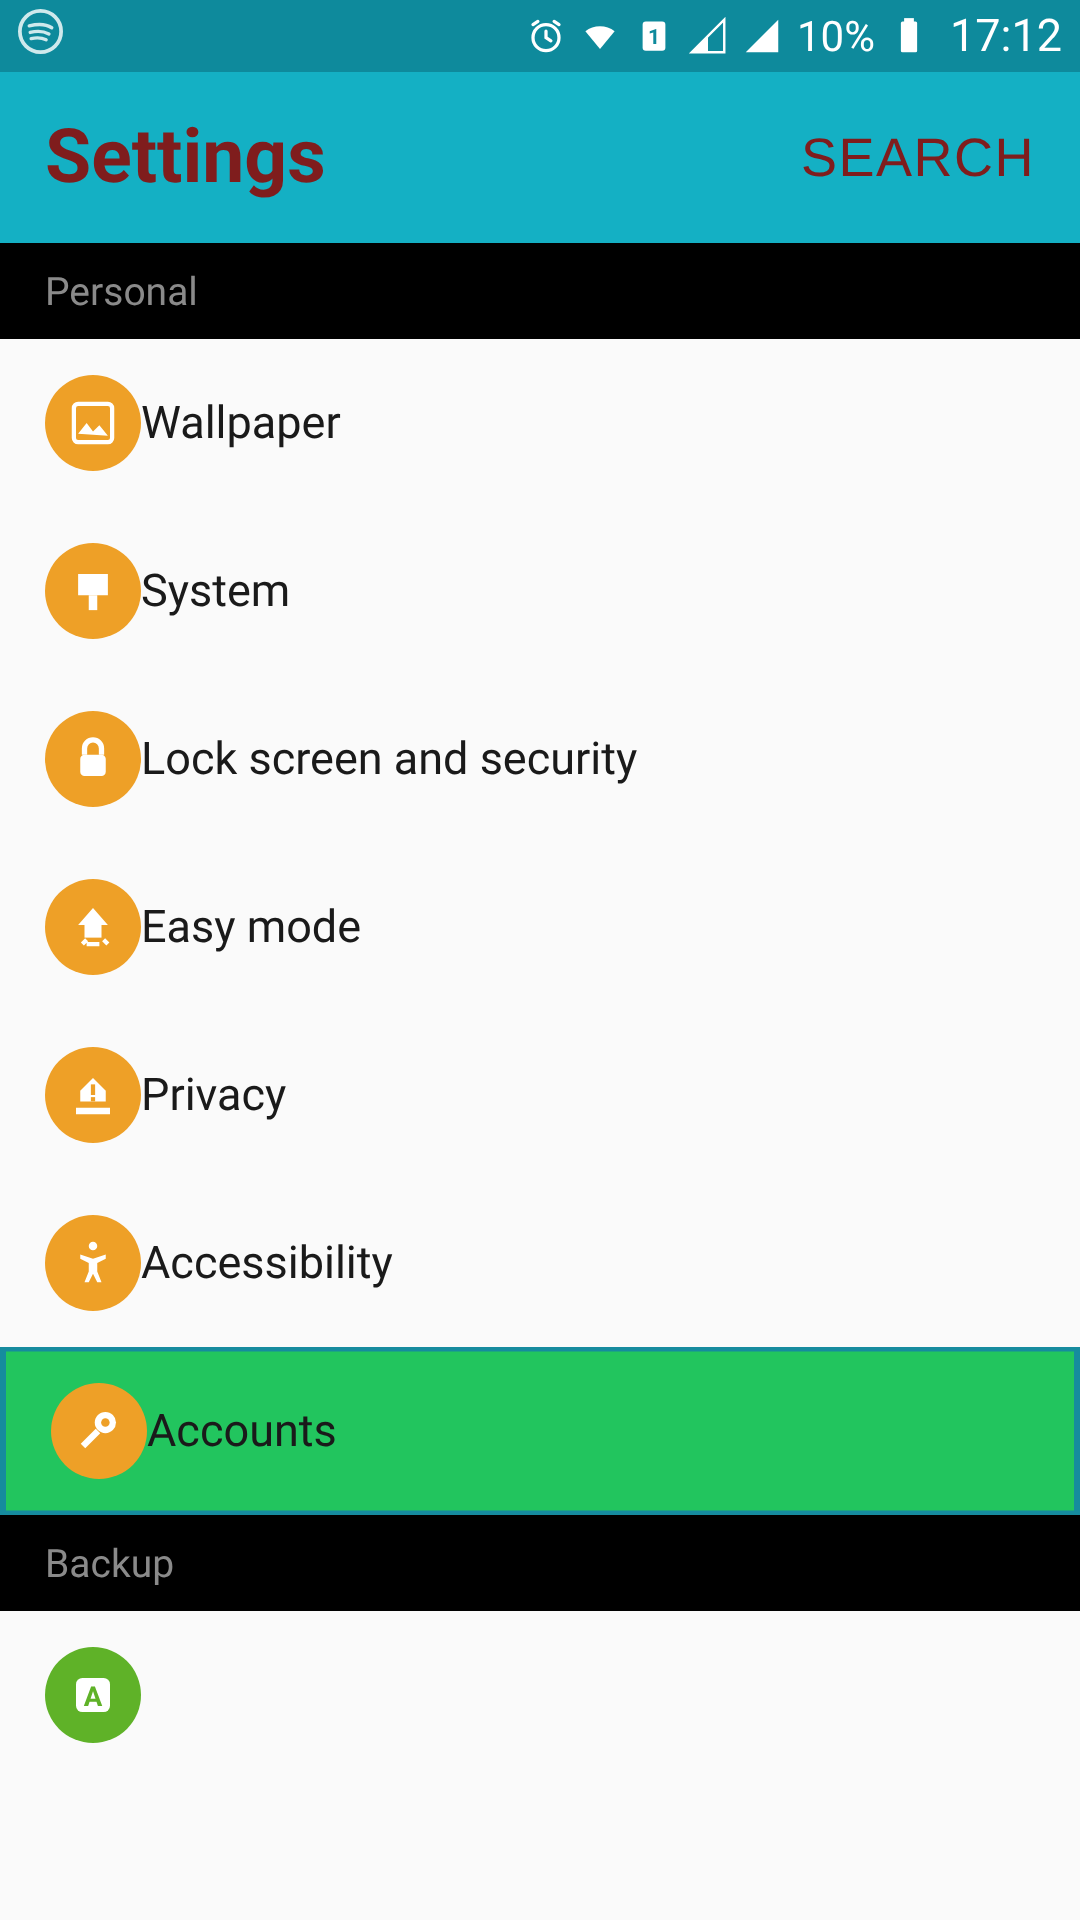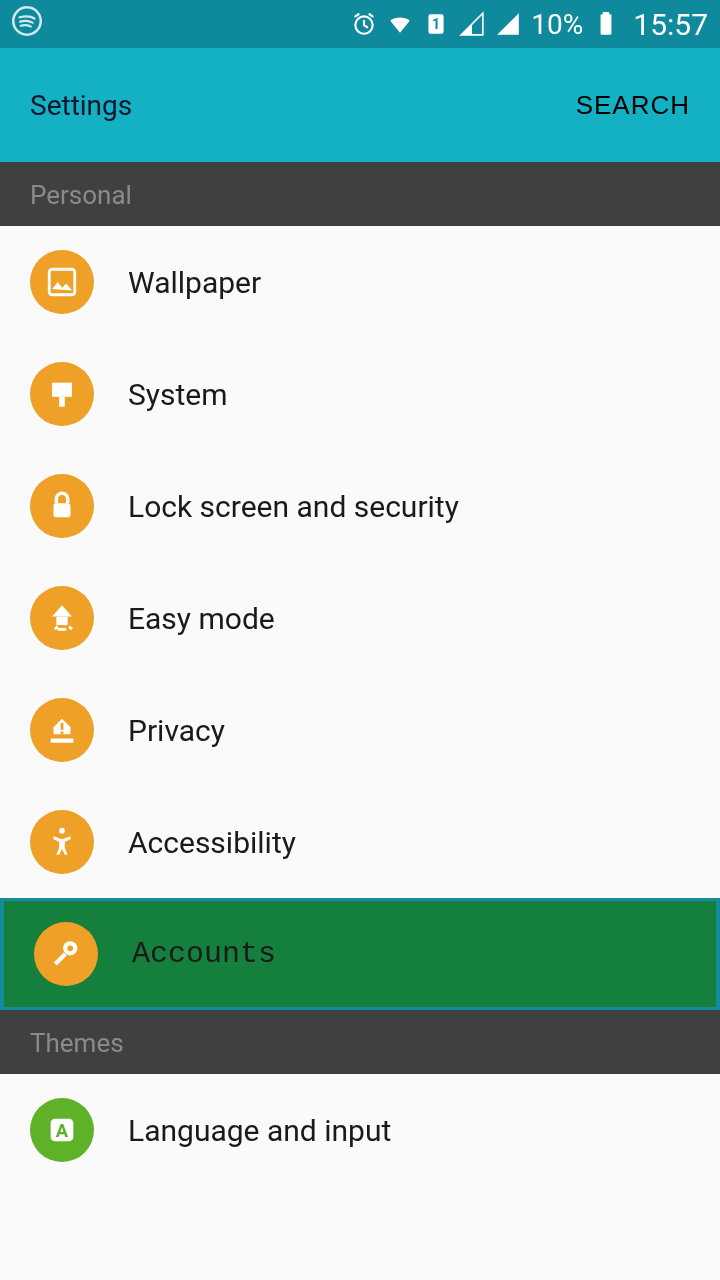--- a/index.html
+++ b/index.html
@@ -23,69 +23,67 @@
   .status-right { margin-left: auto; display: flex; align-items: center; gap: 10px; }
   .status-right span { display: inline-flex; align-items: center; }
   .app-bar {
     height: 114px;
     background: #14b0c4;
     display: flex;
     align-items: center;
     padding: 0 30px;
   }
   .app-title {
-    color: #0f172a;
-    font-size: 28px;
-    font-weight: 400;
+    color: #7f1d1d;
+    font-size: 50px;
+    font-weight: 700;
   }
   .search-btn {
     margin-left: auto;
-    color: #000000;
-    font-size: 26px;
+    color: #7f1d1d;
+    font-size: 36px;
     letter-spacing: 1px;
     background: none;
     border: none;
     cursor: pointer;
   }
   .section-header {
-    background: #404040;
+    background: #000000;
     color: #8a8a8a;
     font-size: 26px;
     padding: 18px 30px 16px;
   }
   .settings-list { background: #fafafa; }
   .list-item {
     display: flex;
     align-items: center;
     height: 112px;
     padding: 0 30px;
     background: #fafafa;
     cursor: pointer;
   }
   .list-item.highlighted {
-    background: #15803d;
+    background: #22c55e;
     border: 3px solid #168b9e;
     border-left-width: 4px;
     border-right-width: 4px;
-    font-family: Liberation Mono, monospace;
   }
   .icon-circle {
     width: 64px;
     height: 64px;
     border-radius: 50%;
     display: flex;
     align-items: center;
     justify-content: center;
     flex-shrink: 0;
   }
   .icon-orange { background: #eea027; }
   .icon-green { background: #5fb228; }
   .icon-circle svg { width: 34px; height: 34px; fill: #fff; }
   .item-label {
-    margin-left: 34px;
     font-size: 30px;
     color: #1a1a1a;
   }
   .spotify-icon svg { width: 30px; height: 30px; fill: #cfe9ec; }
   .st-icon svg { width: 26px; height: 26px; fill: #fff; }
   .battery-pct { font-size: 28px; color: #fff; }
   .clock { font-size: 30px; color: #fff; margin-left: 4px; }
 </style>
 </head>
 <body>
@@ -126,21 +124,21 @@
           <path d="M2 22h20V2z" fill="#fff"></path>
         </svg>
     </span>
     <span class="battery-pct">10%</span>
     <span class="st-icon">
       <svg viewBox="0 0 24 24">
           <rect x="7" y="3" width="10" height="19" rx="1" fill="#fff"></rect>
           <rect x="9" y="1" width="6" height="3" fill="#fff"></rect>
         </svg>
     </span>
-    <span class="clock">15:57</span>
+    <span class="clock">17:12</span>
   </div>
 </div>
 
 <div class="app-bar">
   <div class="app-title">Settings</div>
   <button class="search-btn">SEARCH</button>
 </div>
 
 <div class="settings-list">
 
@@ -213,25 +211,24 @@
       <svg viewBox="0 0 24 24">
           <circle cx="15" cy="8" r="5" fill="#fff"></circle>
           <circle cx="15" cy="8" r="2" fill="#eea027"></circle>
           <rect x="3" y="14" width="10" height="3" transform="rotate(-45 8 15.5)" fill="#fff"></rect>
         </svg>
     </div>
     <div class="item-label">Accounts</div>
   </div>
 
 
-  <div class="section-header">Themes</div>
+  <div class="section-header">Backup</div>
 
   <div class="list-item">
     <div class="icon-circle icon-green">
       <svg viewBox="0 0 24 24">
           <rect x="4" y="4" width="16" height="16" rx="3" fill="#fff"></rect>
           <text x="12" y="17" text-anchor="middle" font-size="13" fill="#5fb228" font-weight="bold">A</text>
         </svg>
     </div>
-    <div class="item-label">Language and input</div>
   </div>
 
 </div>
 
 </body></html>

